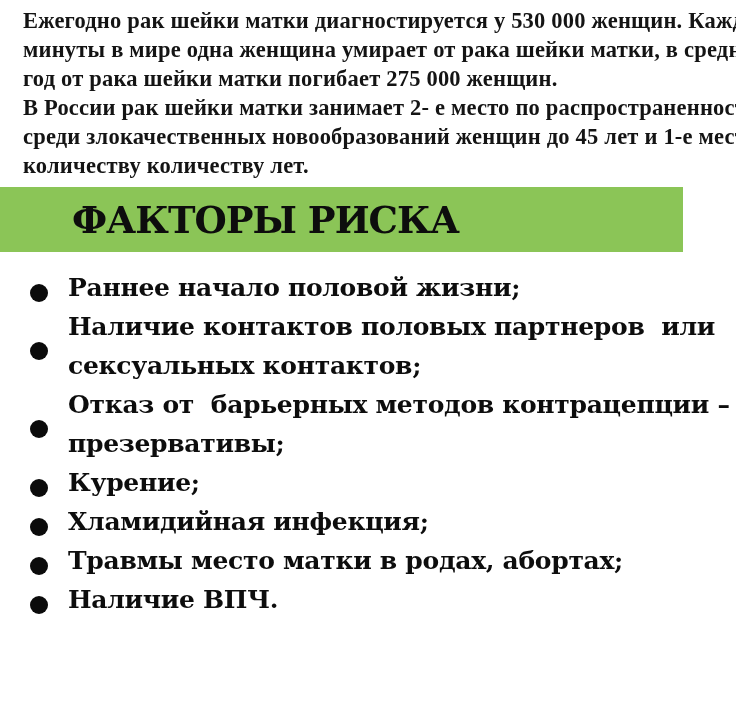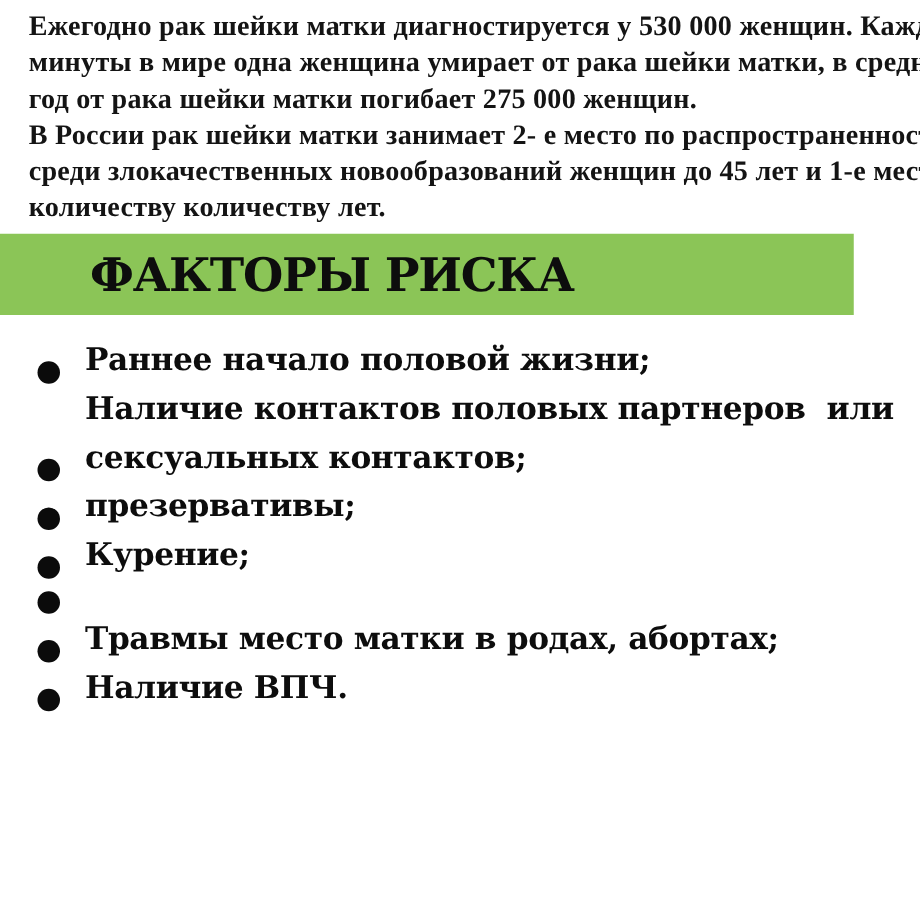--- a/index.html
+++ b/index.html
@@ -43,21 +43,21 @@
     letter-spacing: -1px;
     color: #0d0d0d;
     white-space: pre;
   }
   
   .risk-list {
     margin-top: 16px;
   }
   .risk-item {
     display: flex;
-    align-items: flex-end;
+    align-items: center;
   }
   .bullet {
     flex: 0 0 auto;
     width: 18px;
     height: 18px;
     margin: 10px 0 0 30px;
     background: #0b0b0b;
     border-radius: 50%;
   }
   .item-text {
@@ -102,34 +102,38 @@
     <span class="bullet"></span>
     <div class="item-text">
       <div class="item-line">Наличие контактов половых партнеров  или</div>
       <div class="item-line">сексуальных контактов;</div>
     </div>
   </div>
 
   <div class="risk-item">
     <span class="bullet"></span>
     <div class="item-text">
+      <div class="item-line">Отказ от  барьерных методов контрацепции –</div>
       <div class="item-line">презервативы;</div>
     </div>
   </div>
 
   <div class="risk-item">
     <span class="bullet"></span>
     <div class="item-text">
       <div class="item-line">Курение;</div>
     </div>
   </div>
 
 
   <div class="risk-item">
     <span class="bullet"></span>
+    <div class="item-text">
+      <div class="item-line">Хламидийная инфекция;</div>
+    </div>
   </div>
 
   <div class="risk-item">
     <span class="bullet"></span>
     <div class="item-text">
       <div class="item-line">Травмы место матки в родах, абортах;</div>
     </div>
   </div>
 
 

